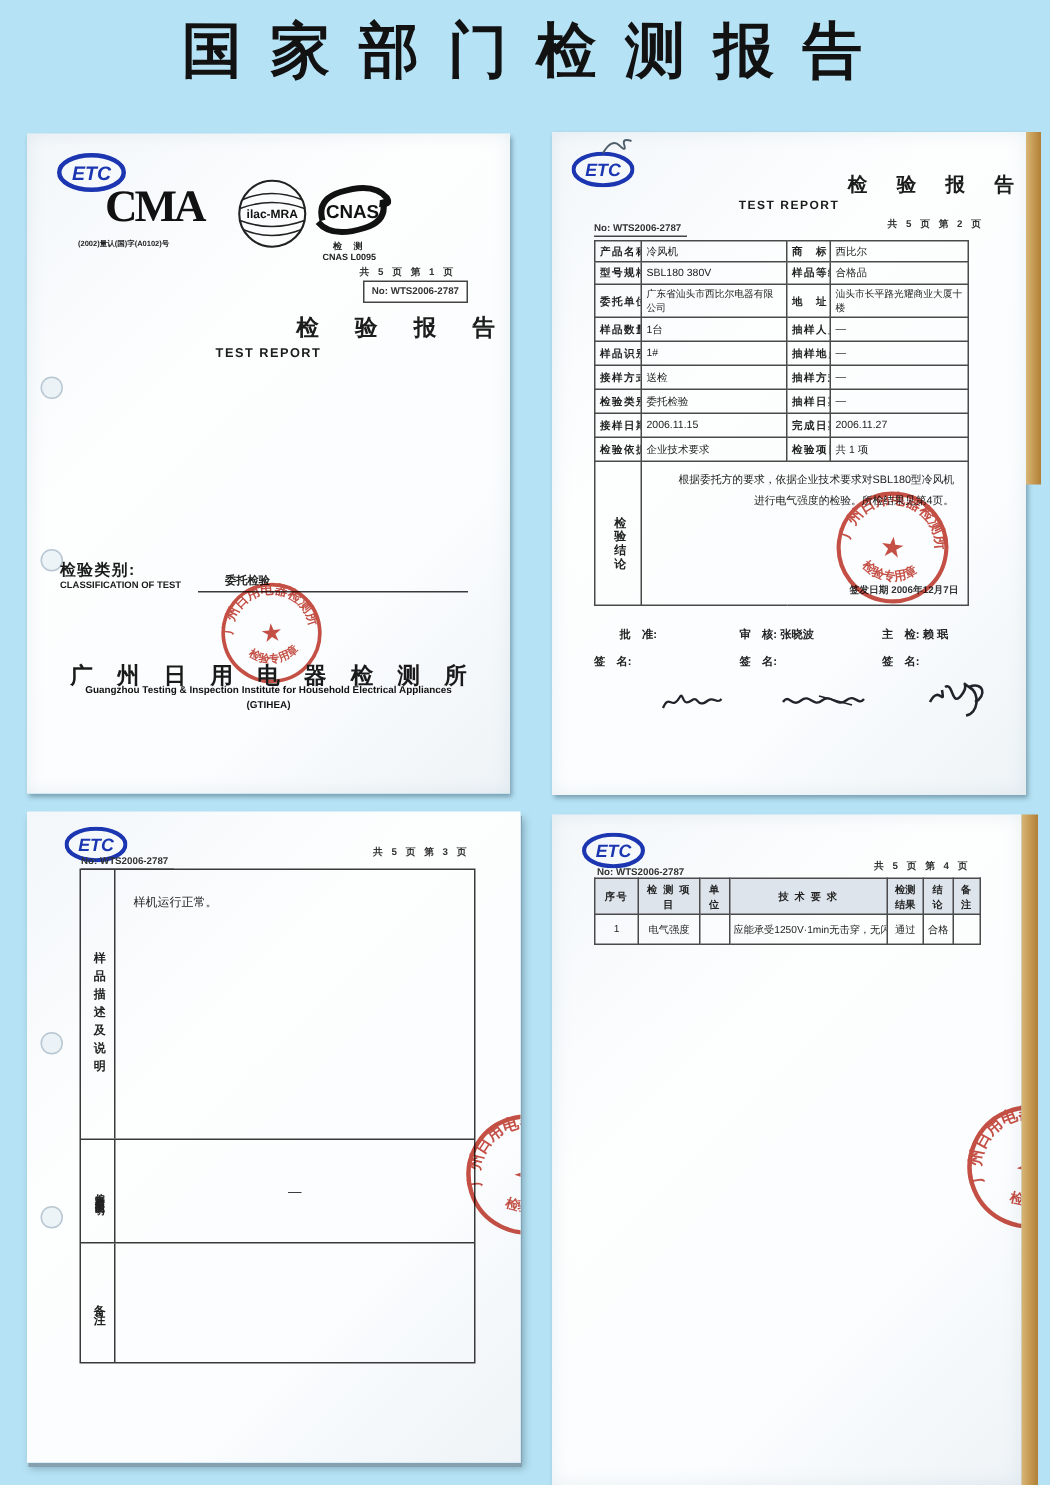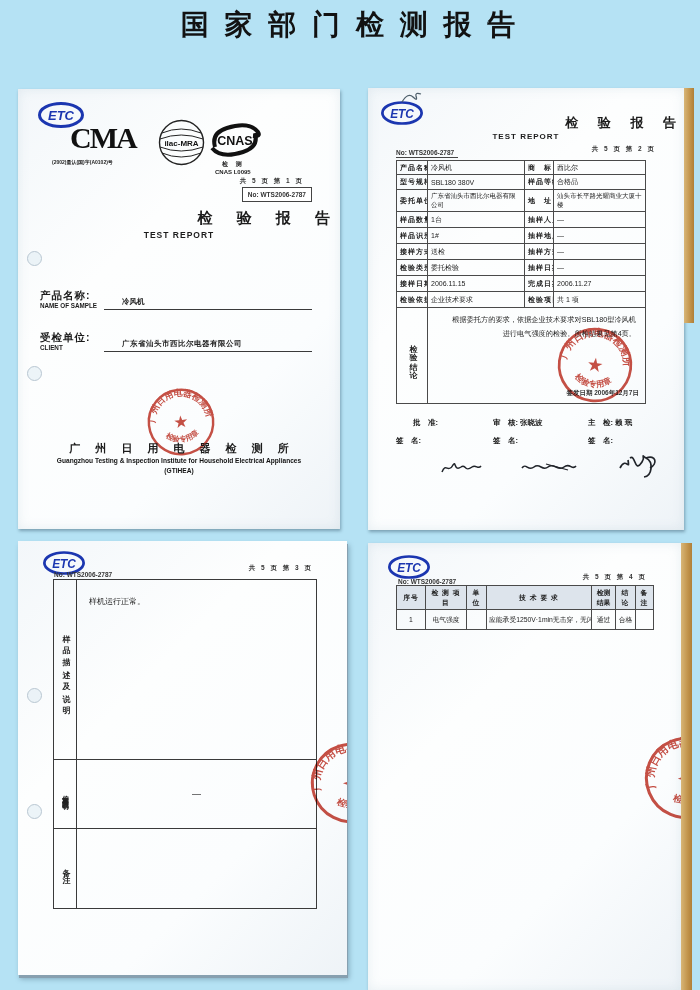--- a/index.html
+++ b/index.html
@@ -1,21 +1,21 @@
 <!DOCTYPE html>
 <html><head>
 <meta charset="utf-8">
 <style>
   html,body{margin:0;padding:0;}
   body{font-family:"Liberation Sans","DejaVu Sans",sans-serif;}
   .canvas{position:relative;width:700px;height:990px;background:#b5e2f4;overflow:hidden;}
 
   
   .main-title{position:absolute;top:6px;left:0;width:700px;text-align:center;
-    font-size:28px;font-weight:bold;color:#121212;letter-spacing:4px;white-space:nowrap;}
+    font-size:40px;font-weight:bold;color:#121212;letter-spacing:4px;white-space:nowrap;}
   .sub-title{position:absolute;top:52px;left:0;width:700px;text-align:center;
     font-size:30px;font-weight:bold;color:#10121a;letter-spacing:1px;white-space:nowrap;}
 
   
   .page{position:absolute;background:linear-gradient(135deg,#f3f7fa 0%,#fdfefe 35%,#fbfdfe 70%,#eef3f7 100%);
     box-shadow:1px 2px 3px rgba(50,80,100,.45), inset 0 0 12px rgba(140,170,190,.18);overflow:hidden;color:#2a2a2a;}
   .p1{left:18px;top:89px;width:322px;height:440px;}
   .p2{left:368px;top:88px;width:316px;height:442px;}
   .p3{left:18px;top:541px;width:329px;height:434px;box-shadow:1px 3px 0 #87a0b0,2px 4px 5px rgba(50,80,100,.4);}
   .p4{left:368px;top:543px;width:313px;height:447px;}
@@ -43,21 +43,21 @@
   .small-cap{position:absolute;font-size:5px;font-weight:bold;color:#222;white-space:nowrap;}
 
   
   .field{position:absolute;left:22px;right:28px;height:26px;}
   .fcn{position:absolute;left:0;top:0;font-size:10.5px;font-weight:bold;color:#1a1a1a;letter-spacing:1px;white-space:nowrap;}
   .fen{position:absolute;left:0;top:13px;font-size:6.3px;font-weight:bold;color:#1a1a1a;white-space:nowrap;}
   .fline{position:absolute;left:64px;right:0;top:20px;border-bottom:1px solid #3a3a3a;}
   .fval{position:absolute;left:18px;bottom:2px;font-size:7.5px;font-weight:bold;color:#222;white-space:nowrap;}
   .f2 .fval{letter-spacing:.5px;}
 
-  .org-cn{position:absolute;left:0;width:100%;text-align:center;font-size:11px;font-weight:bold;
+  .org-cn{position:absolute;left:0;width:100%;text-align:center;font-size:15px;font-weight:bold;
     letter-spacing:6px;color:#1a1a1a;white-space:nowrap;text-indent:6px;}
   .org-en{position:absolute;left:0;width:100%;text-align:center;font-size:6.6px;font-weight:bold;color:#111;}
   .org-ab{position:absolute;left:0;width:100%;text-align:center;font-size:6.6px;font-weight:bold;color:#111;}
 
   
   table{border-collapse:collapse;}
   .t2{position:absolute;left:28px;top:72px;width:249px;table-layout:fixed;}
   .t2 td{border:1px solid #4a4a4a;font-size:7px;color:#222;padding:1px 3px;vertical-align:middle;
     overflow:hidden;white-space:nowrap;}
   .t2 td.lab{font-weight:bold;letter-spacing:1px;}
@@ -131,32 +131,25 @@
     </svg>
     <div class="small-cap" style="left:204px;top:71px;font-size:6px;letter-spacing:3px">检 测</div>
     <div class="small-cap" style="left:197px;top:80px;font-size:6px">CNAS L0095</div>
 
     <div class="pageno" style="right:36px;top:88px">共 5 页 第 1 页</div>
     <div class="no-box" style="right:28px;top:98px">No:  WTS2006-2787</div>
 
     <div class="rep-title" style="top:120px">检 验 报 告</div>
     <div class="rep-sub" style="top:141px">TEST REPORT</div>
 
-    <div class="field" style="top:200px">
-      <span class="fcn">产品名称:</span>
-      <span class="fen">NAME OF SAMPLE</span>
-      <div class="fline">
-        <span class="fval">冷风机</span>
-      </div>
-    </div>
-    <div class="field f2" style="top:242px">
-      <span class="fcn">受检单位:</span>
-      <span class="fen">CLIENT</span>
-      <div class="fline">
-        <span class="fval">广东省汕头市西比尔电器有限公司</span>
+    <div class="field" style="top:284px">
+      <span class="fcn">检验类别:</span>
+      <span class="fen" style="top:14px">CLASSIFICATION OF TEST</span>
+      <div class="fline" style="left:92px;top:21px">
+        <span class="fval">委托检验</span>
       </div>
     </div>
 
     <svg class="stamp" style="left:128px;top:298px;transform:rotate(-6deg)" width="70" height="70" viewBox="0 0 100 100">
       <defs>
         <path id="s1t" d="M 14,58 A 37,37 0 1 1 86,58" fill="none"></path>
         <path id="s1b" d="M 22,64 A 35,35 0 0 0 78,64" fill="none"></path>
       </defs>
       <circle cx="50" cy="50" r="46" fill="none" stroke="#c0372b" stroke-width="3.5"></circle>
       <text font-size="12.5" fill="#c0372b" font-weight="bold"><textPath href="#s1t" startOffset="50%" text-anchor="middle">广州日用电器检测所</textPath></text>

